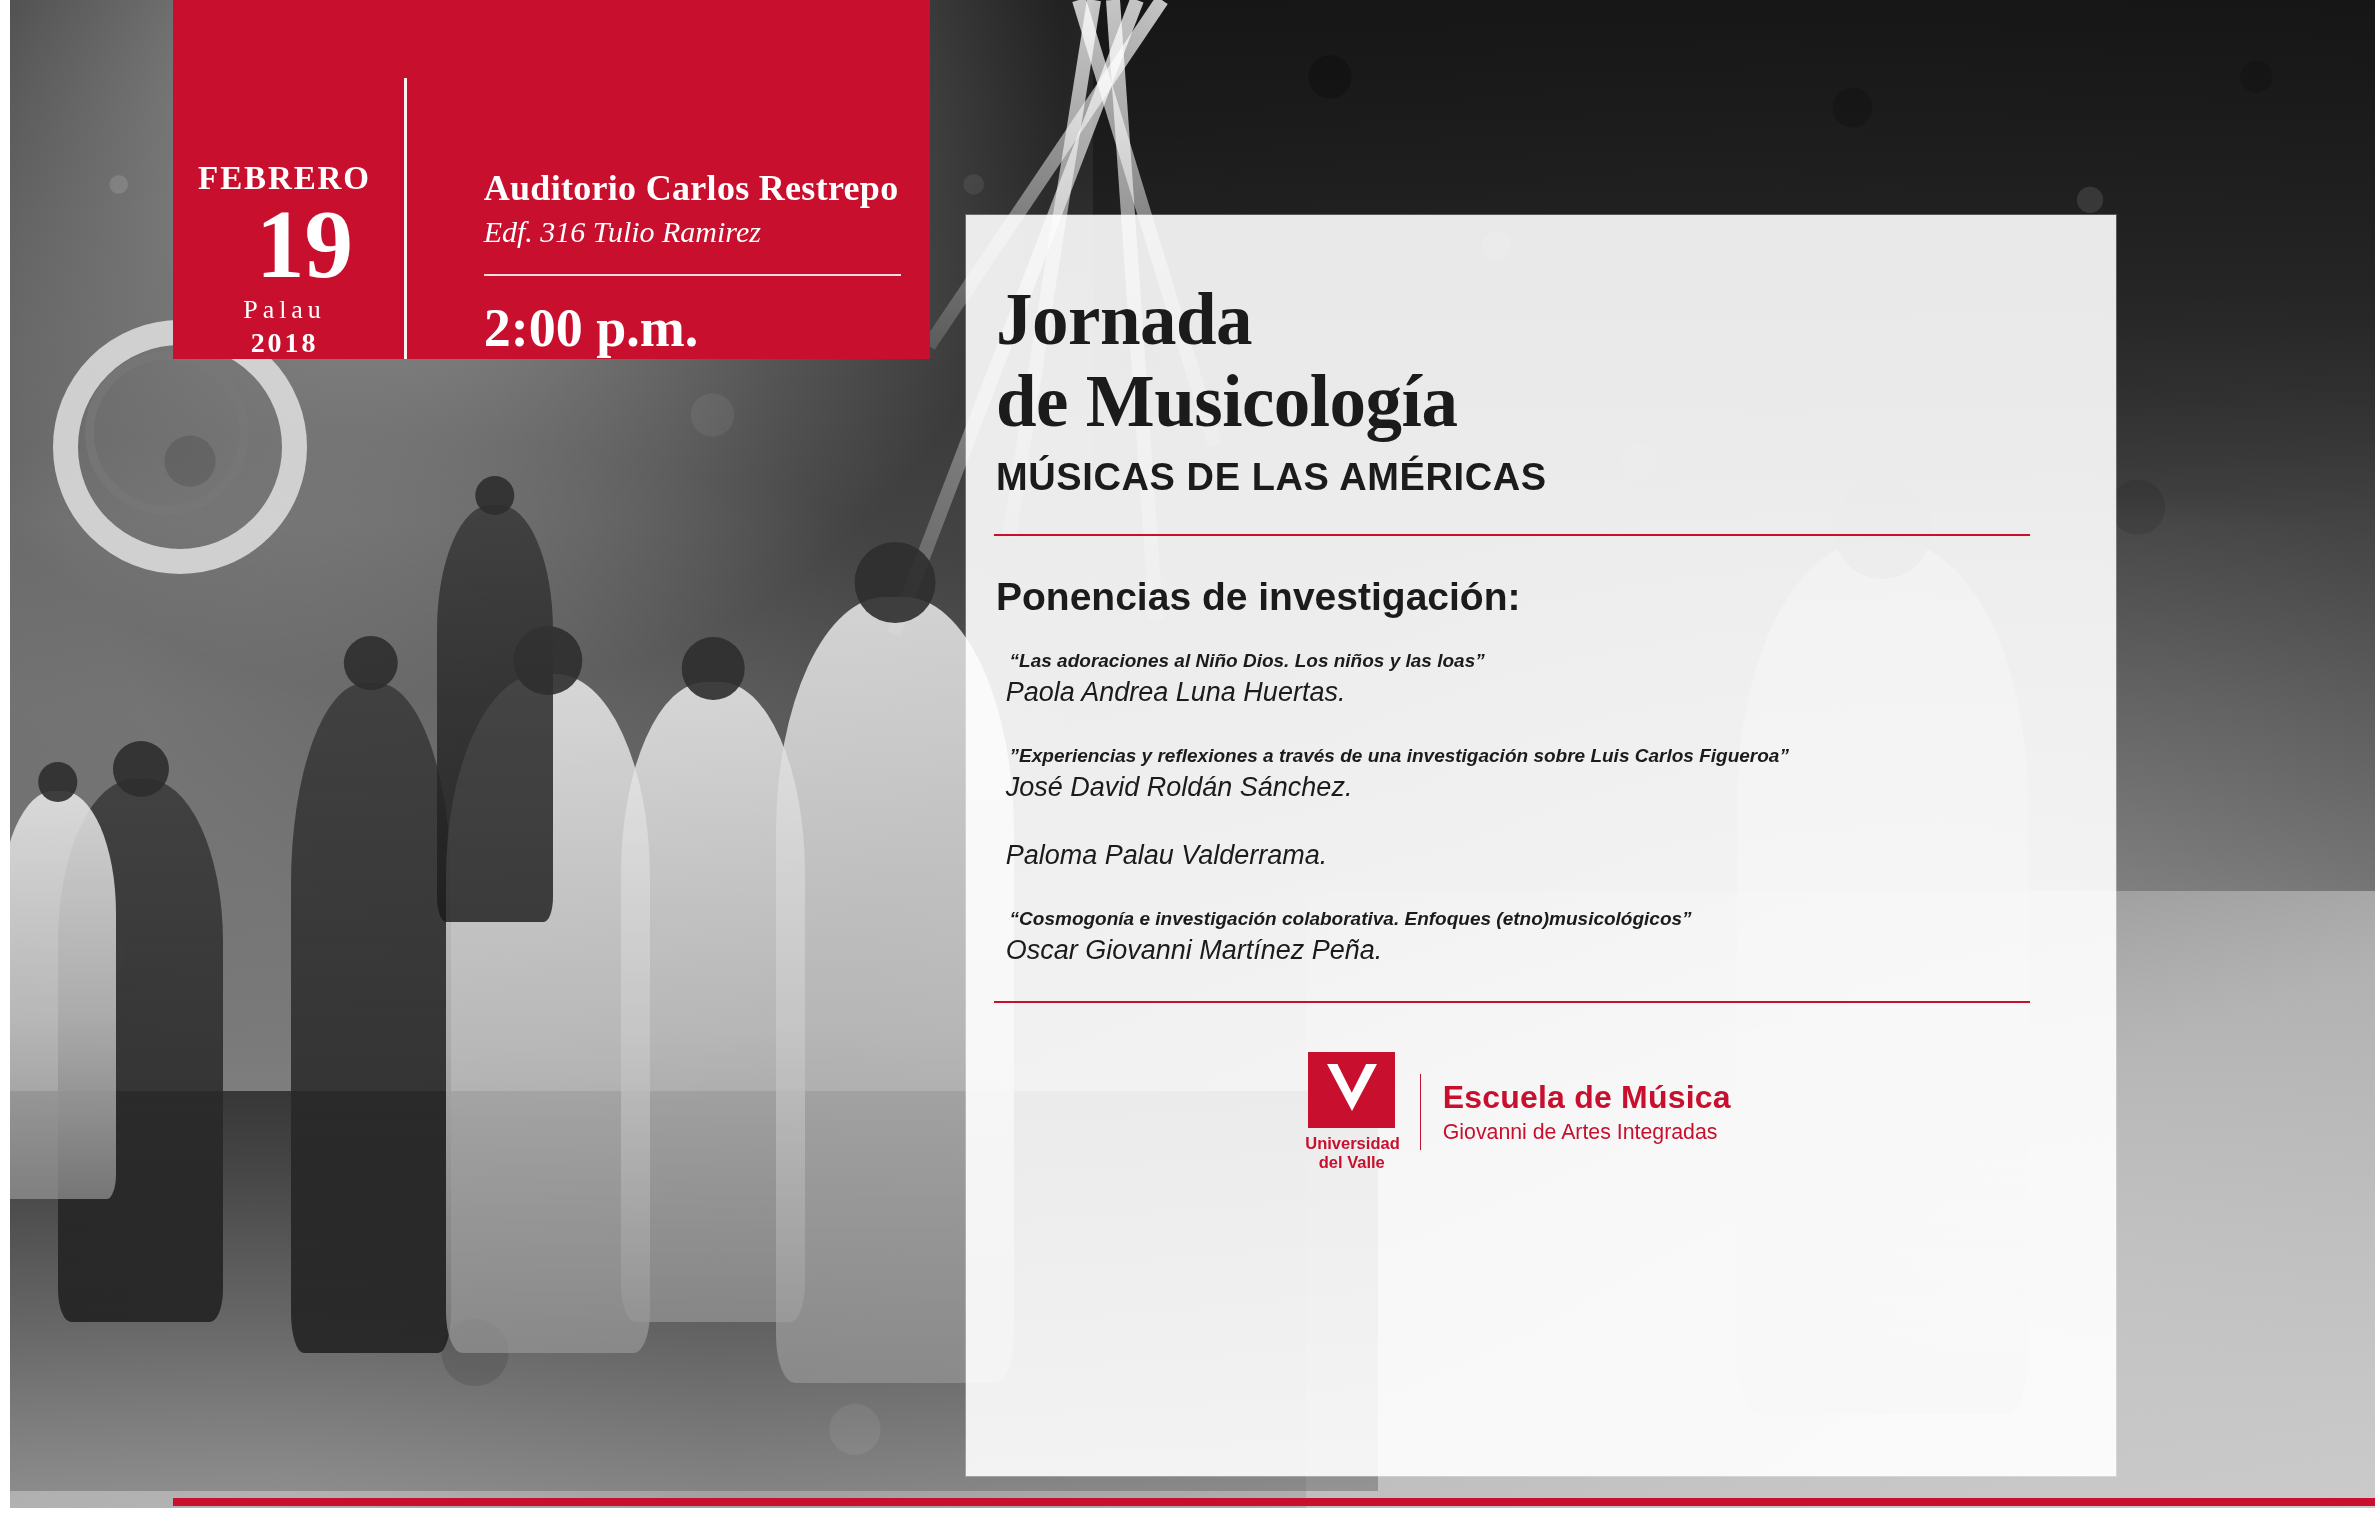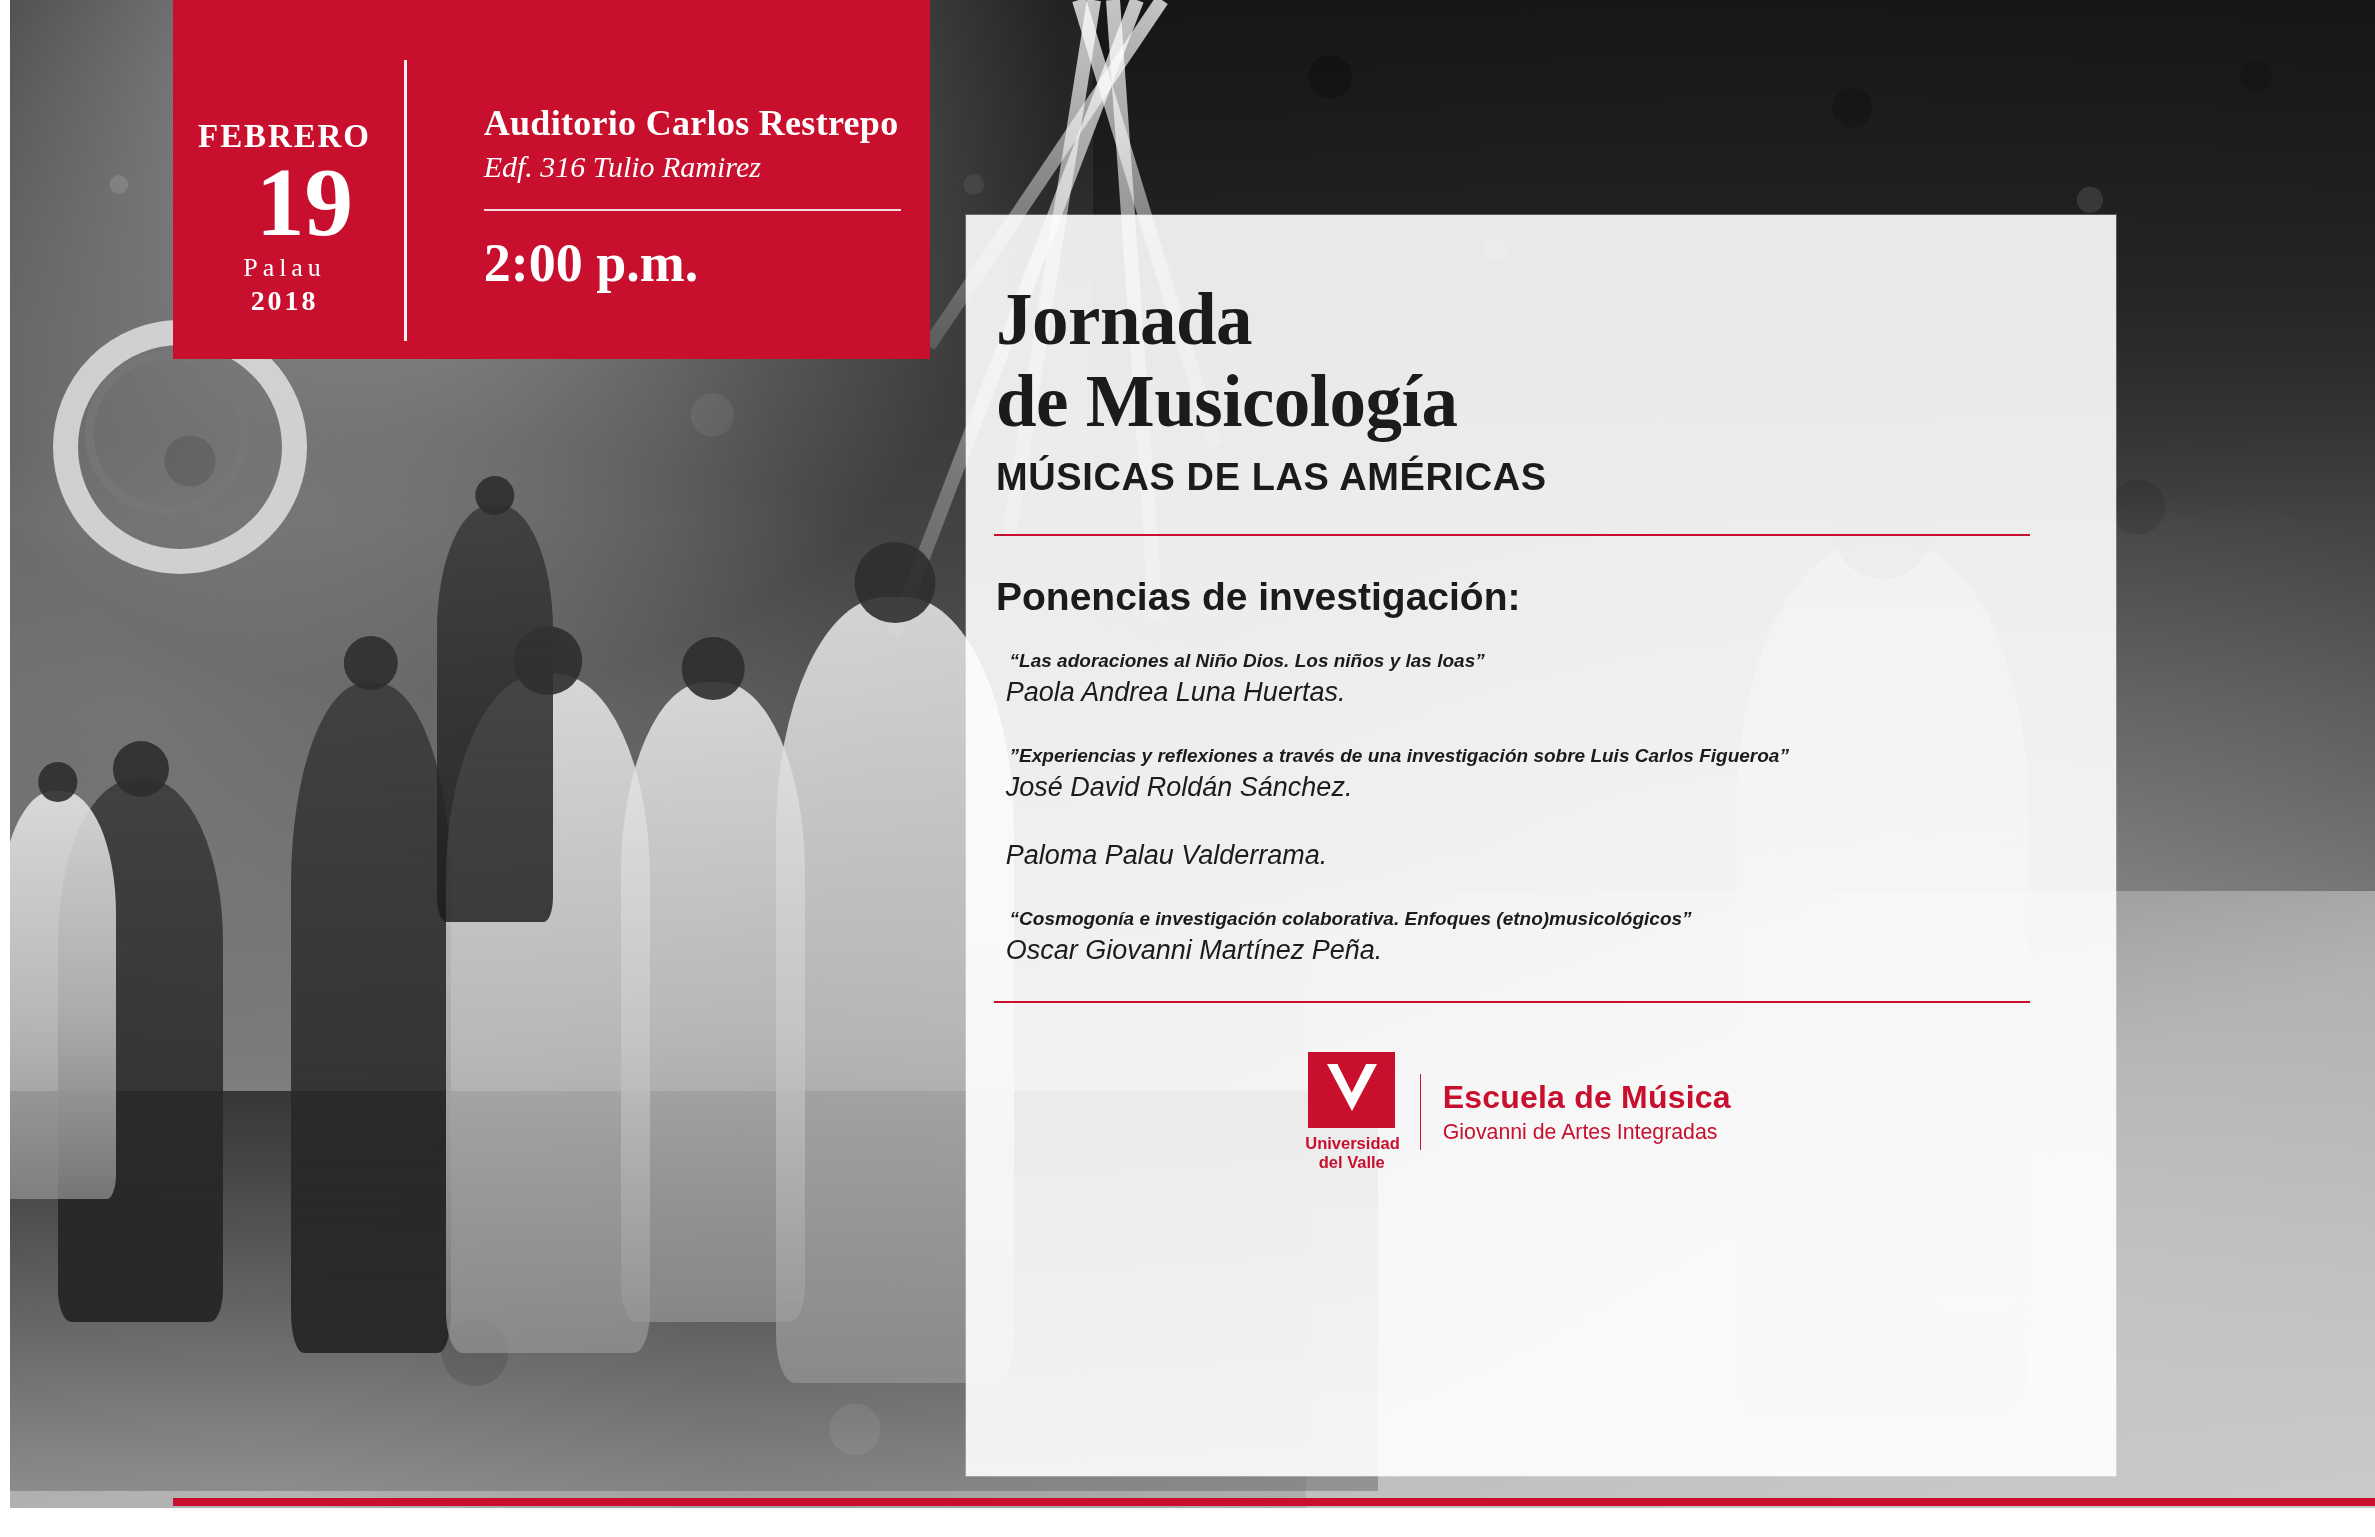--- a/index.html
+++ b/index.html
@@ -159,21 +159,21 @@
 
   
   .date-block {
     position: absolute;
     left: 173px;
     top: 0;
     width: 757px;
     height: 359px;
     background: #c8102e;
     display: flex;
-    align-items: center;
+    align-items: flex-end;
     color: #ffffff;
   }
   .date-left {
     width: 223px;
     padding: 76px 0 0 0;
     text-align: center;
     font-family: "Liberation Serif", serif;
   }
   .date-month {
     font-size: 33px;

